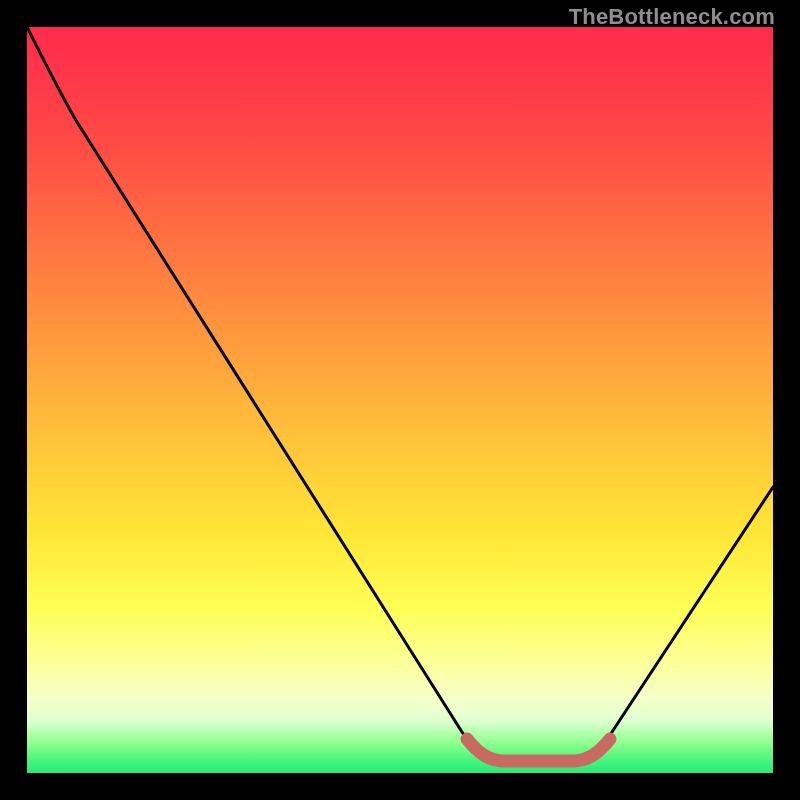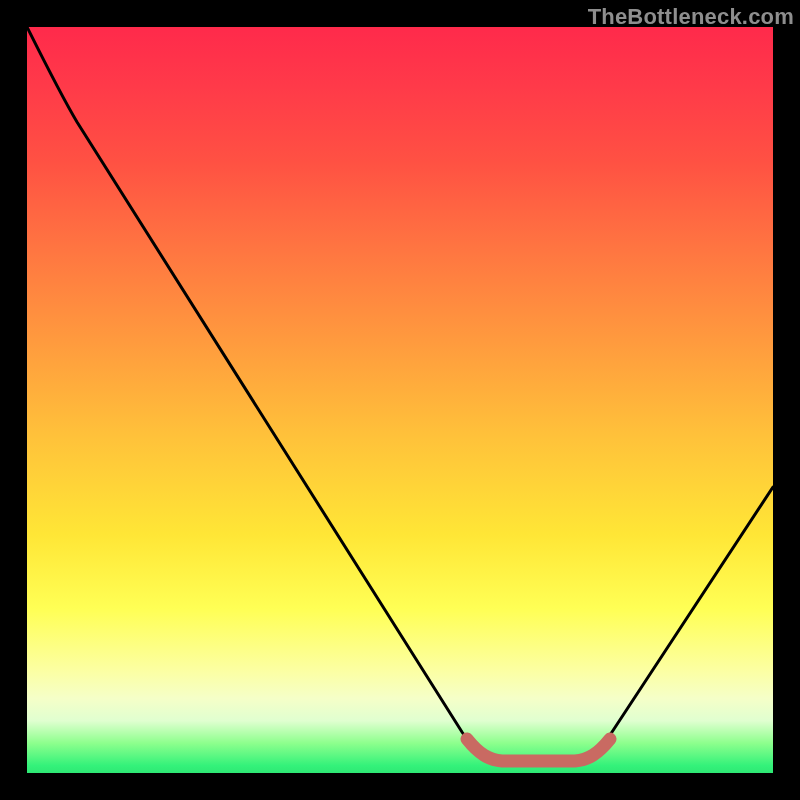--- a/index.html
+++ b/index.html
@@ -49,21 +49,21 @@
   .curve-svg {
     position: absolute;
     left: 0;
     top: 0;
     width: 100%;
     height: 100%;
   }
   .watermark {
     position: absolute;
     top: 4px;
-    right: 6px;
+    right: 25px;
     font-family: Arial, Helvetica, sans-serif;
     font-size: 22px;
     font-weight: 600;
     color: #8e8e8e;
     letter-spacing: 0.2px;
   }
 </style>
 </head>
 <body>
 

